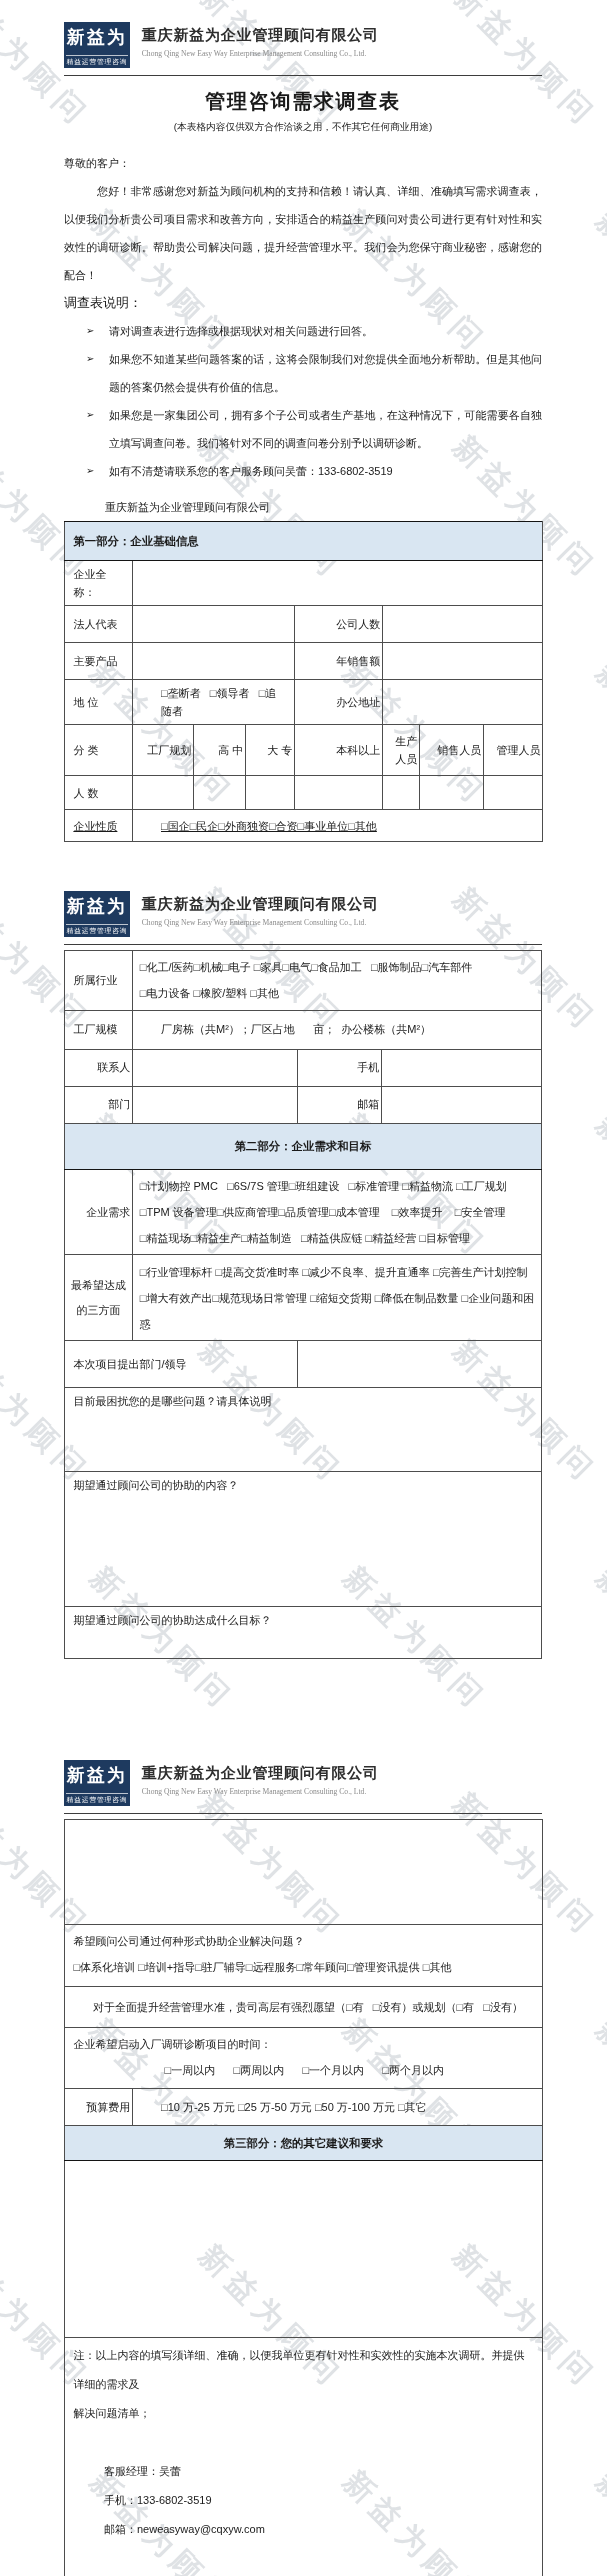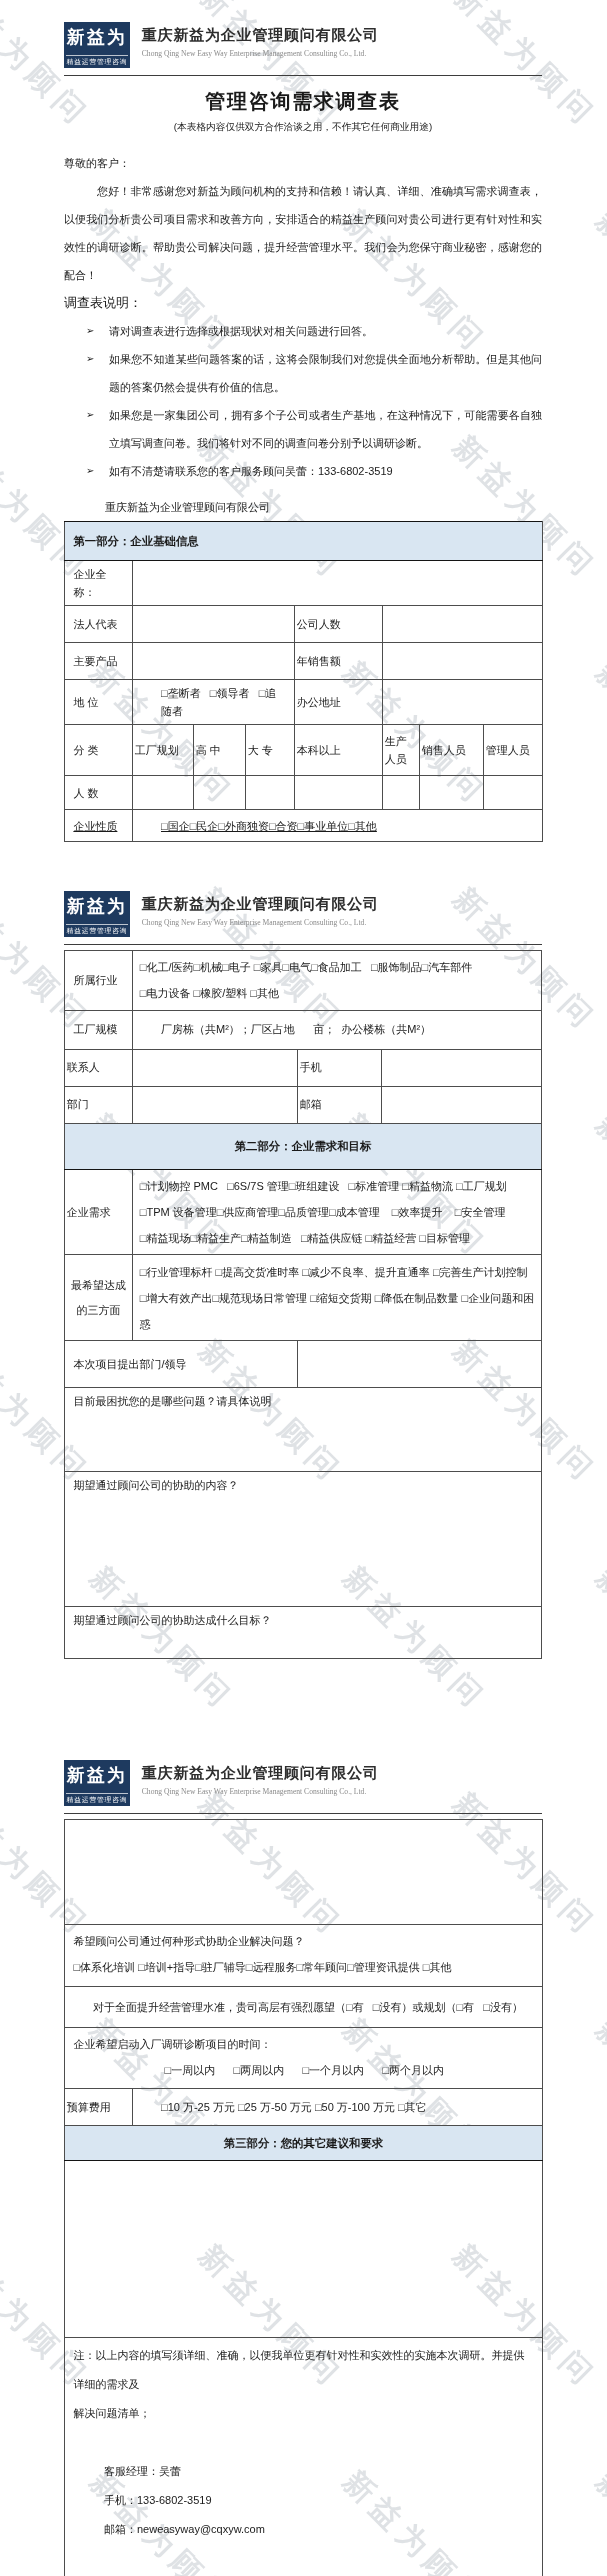--- a/index.html
+++ b/index.html
@@ -43,21 +43,21 @@
   td{border:0.8px solid #4d4d4d;padding:3.4px 6.8px;vertical-align:middle;box-sizing:border-box;
      overflow:hidden;line-height:18.6px;}
   .tbl{border:1.7px solid #141414;margin-top:0;}
   .sec-head td{
     background:#d9e6f2;font-weight:bold;font-size:11.4px;
     border-top:1.7px solid #141414;border-bottom:1.7px solid #141414;
   }
   .sec-left td{text-align:left;padding-left:8.4px;}
   .sec-center td{text-align:center;}
   td.lab{padding-left:8.4px;}
-  td.cen{text-align:left;padding-left:1.7px;padding-right:1.7px;}
+  td.cen{text-align:right;padding-left:1.7px;padding-right:1.7px;}
   td.pre{white-space:pre-wrap;padding-left:28px;}
   td.top{vertical-align:top;}
   .optline{white-space:pre-wrap;line-height:26px;display:block;}
   .wish-lab div{line-height:25px;text-align:center;}
   .note-cell div{line-height:29px;white-space:pre-wrap;}
   .contact-line span{margin-right:35px;}
 </style>
 </head>
 <body>
 

